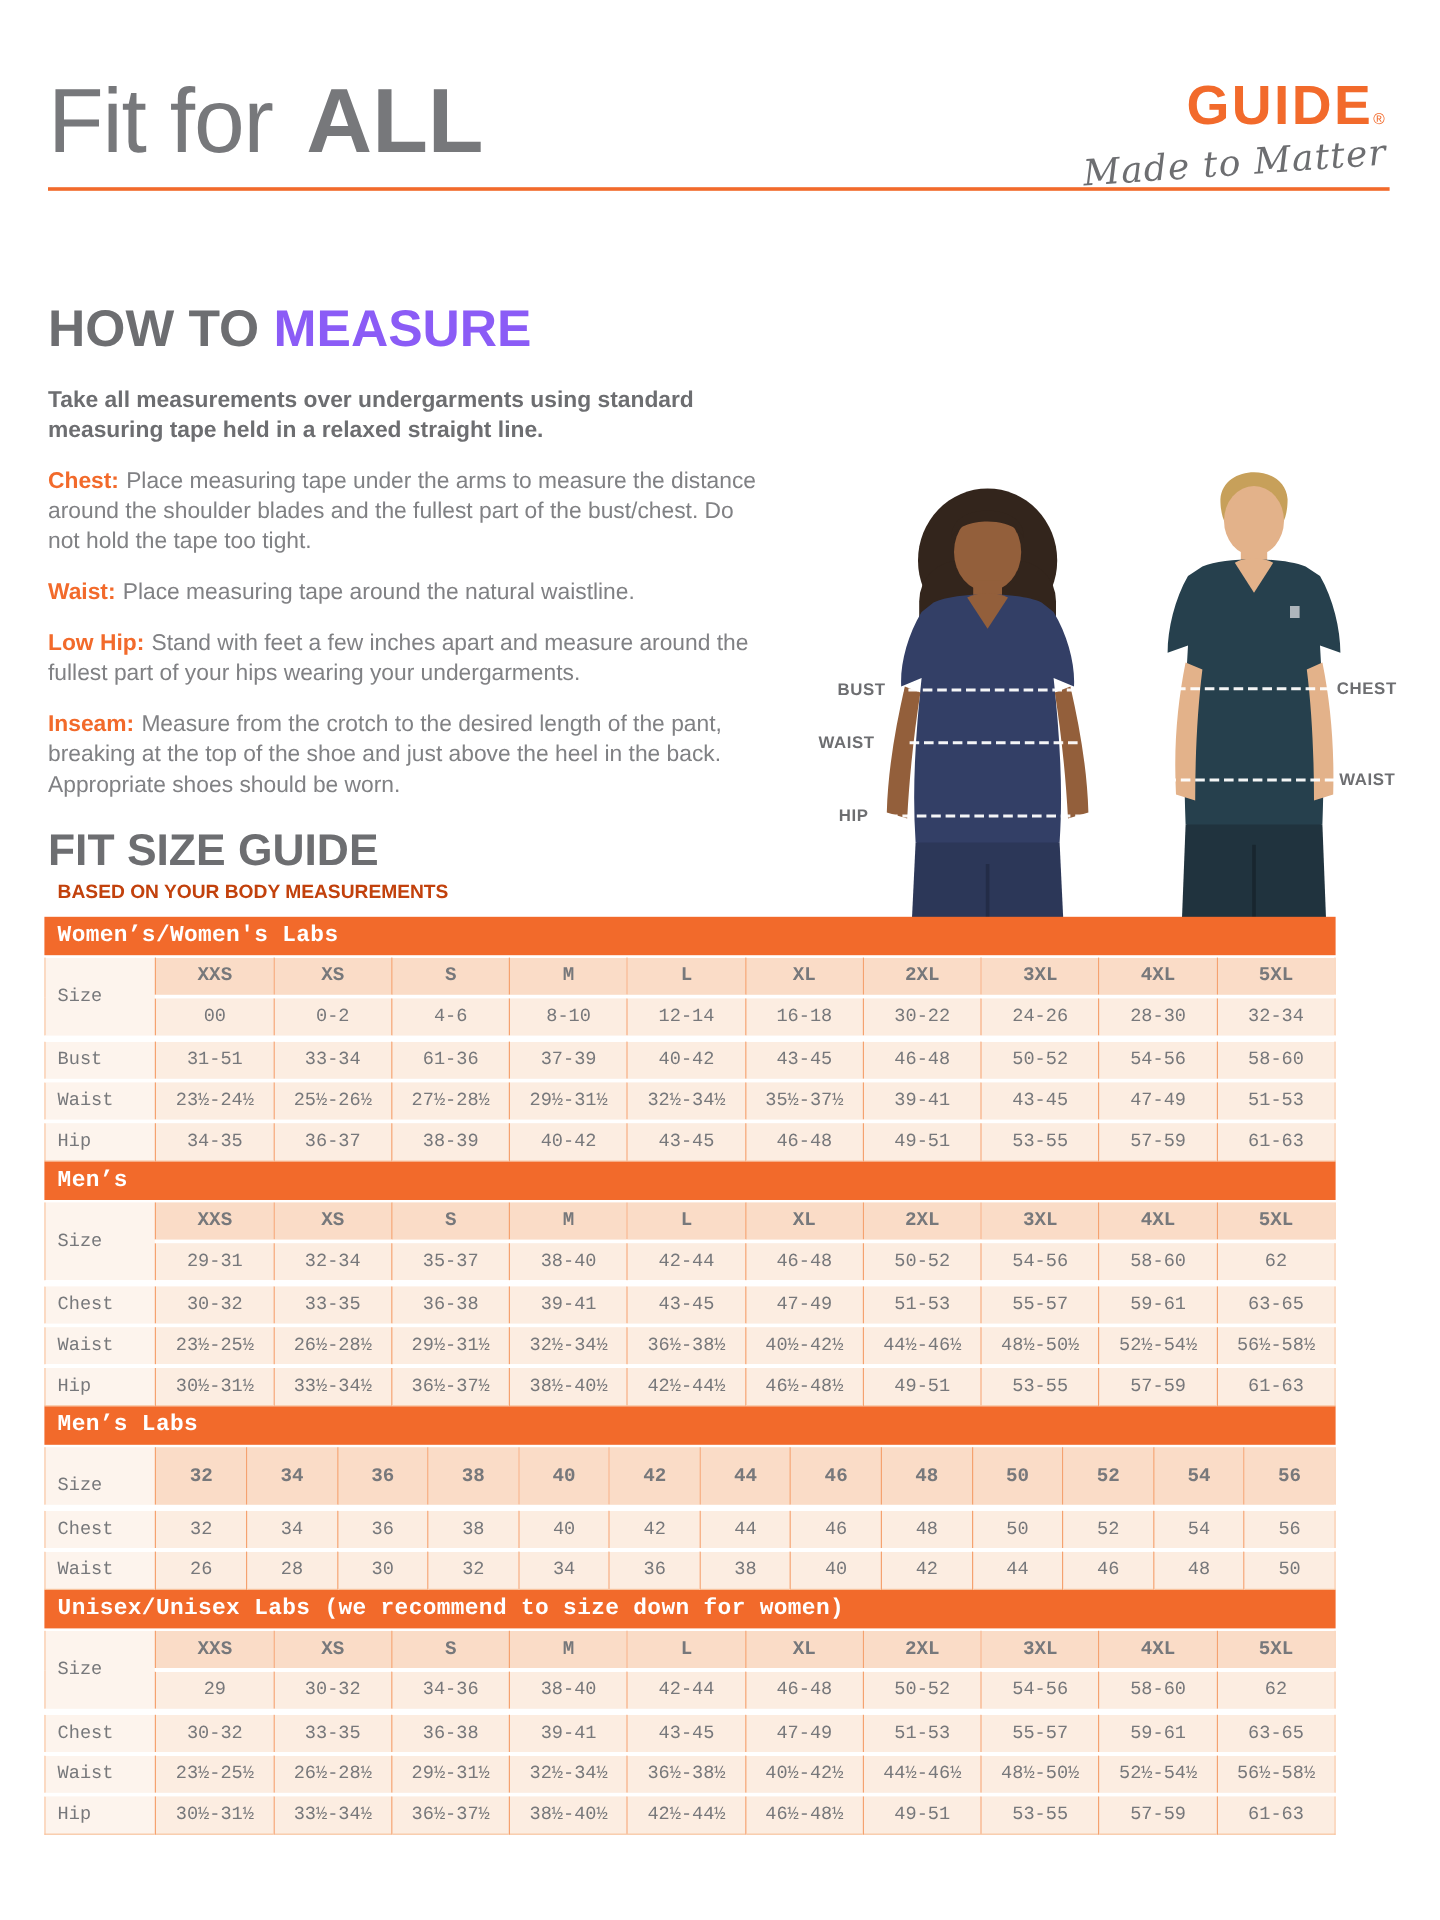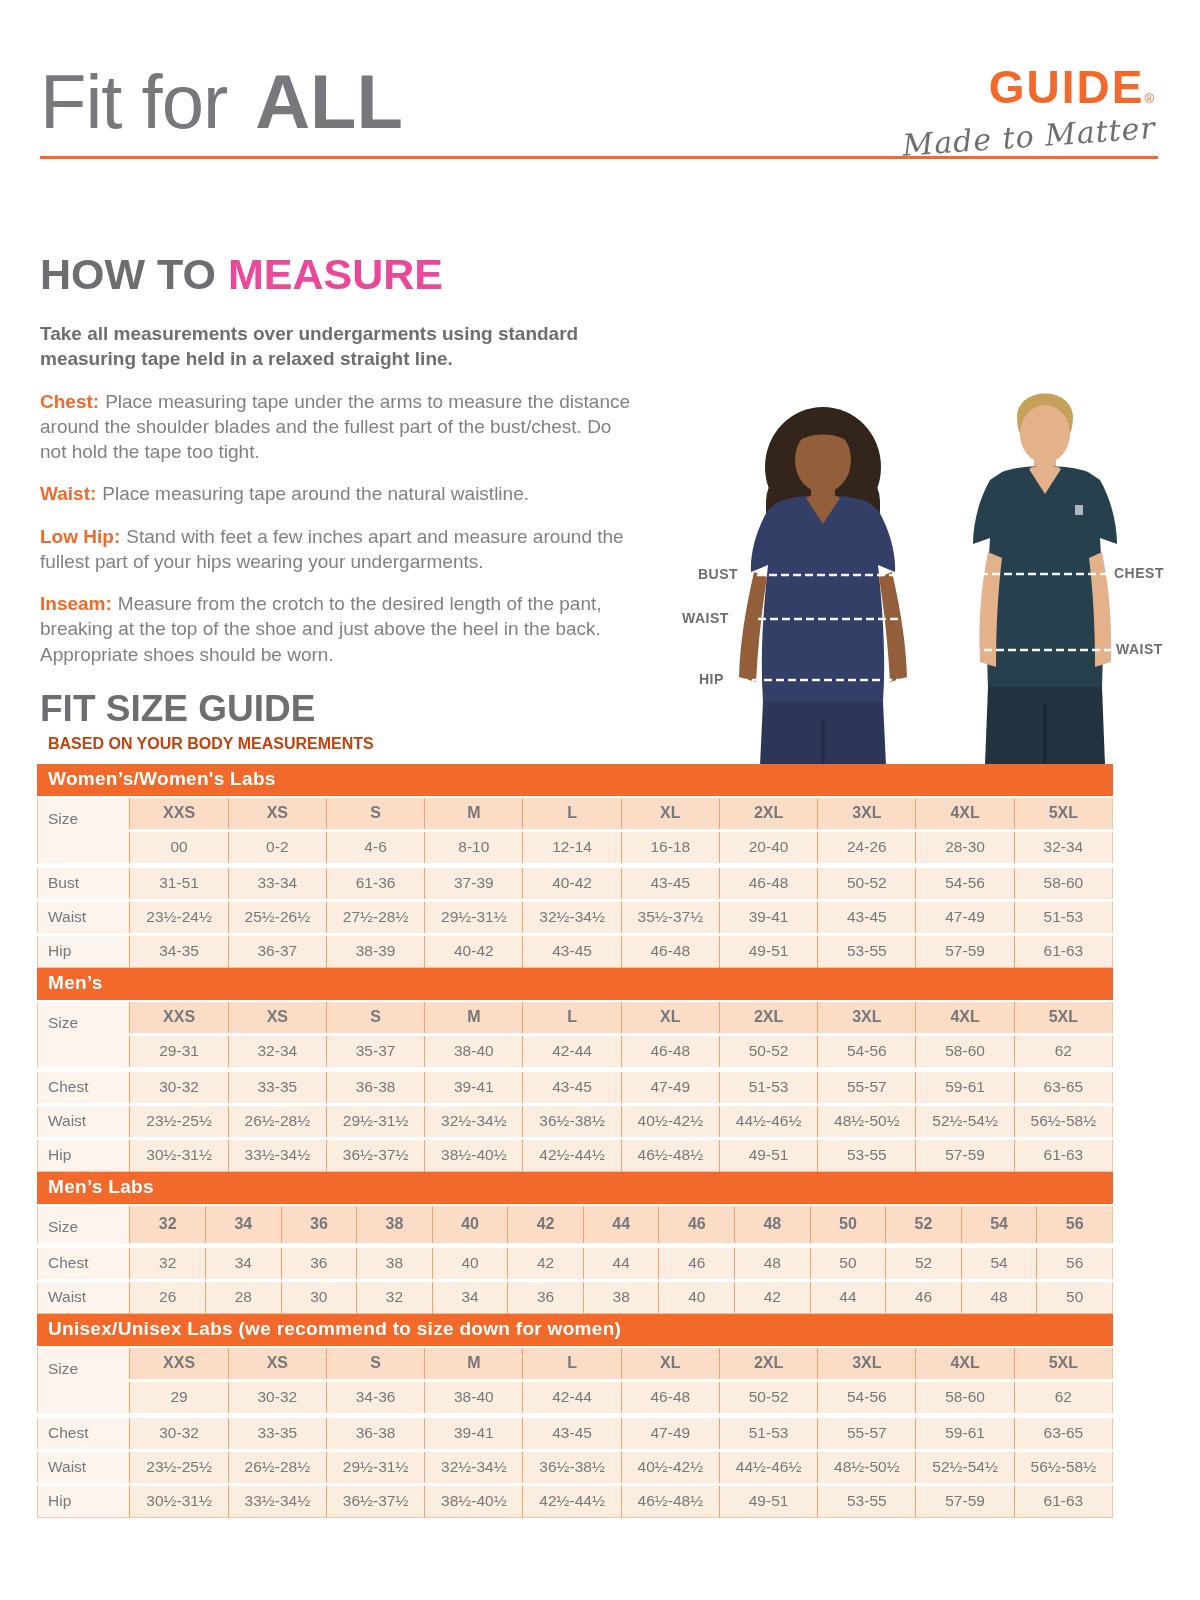--- a/index.html
+++ b/index.html
@@ -12,47 +12,47 @@
   .main-title .bold { font-weight:700; margin-left:28px; letter-spacing:0; }
   .logo-block { position:absolute; right:44px; top:64px; text-align:right; }
   .logo-brand { font-size:46px; font-weight:700; color:#F26A2B; letter-spacing:2px; line-height:1; }
   .logo-reg { font-size:13px; color:#F26A2B; vertical-align:baseline; font-weight:400; }
   .logo-tagline { font-family:"DejaVu Serif", serif; font-style:italic; font-size:30px; color:#6D6E71; transform:rotate(-4deg); transform-origin:right center; margin-top:0px; letter-spacing:1px; }
   .header-rule { position:absolute; left:40px; right:42px; top:156px; height:3px; background:#F26A2B; }
 
   
   .measure-col { position:absolute; left:40px; top:250px; width:600px; }
   .htm-title { font-size:43px; font-weight:700; color:#6D6E71; letter-spacing:0; }
-  .htm-title .accent { color:#ec4899; }
+  .htm-title .accent { color:#8b5cf6; }
   .htm-intro { margin-top:22px; font-size:19px; line-height:1.33; font-weight:700; color:#6D6E71; }
   .measure-item { margin-top:17px; font-size:19px; line-height:1.33; color:#808184; }
   .measure-item .mlab { color:#F26A2B; font-weight:700; margin-right:6px; }
 
   
   .models { position:absolute; left:650px; top:372px; width:550px; height:393px; }
   .models svg { position:absolute; left:0; top:0; }
   .mlabel { position:absolute; font-size:14px; font-weight:700; color:#6D6E71; letter-spacing:.5px; }
   .lbl-bust  { left:48px;  top:194px; }
   .lbl-waist { left:32px;  top:238px; }
   .lbl-hip   { left:49px;  top:299px; }
   .lbl-chest { left:464px; top:193px; }
   .lbl-waist2{ left:466px; top:269px; }
 
   
   .guide-title { position:absolute; left:40px; top:688px; font-size:37px; font-weight:700; color:#6D6E71; }
   .guide-subtitle { position:absolute; left:48px; top:735px; font-size:16px; font-weight:700; color:#c2410c; }
 
-  .tables-wrap { position:absolute; left:37px; top:764px; width:1076px; }
+  .tables-wrap { position:absolute; left:37px; top:764px; width:1076px;font-family:Liberation Mono, monospace; }
   .tblsec { margin:0; }
   .banner { background:#F26A2B; color:#fff; font-weight:700; font-size:19px; padding:4px 0 6px 11px; letter-spacing:.3px; }
   .tblsec table { width:100%; border-collapse:collapse; table-layout:fixed; margin-top:2px; border:1px solid #F8C29C; border-top:none; }
   .tblsec td { border-left:1px solid #F5A26F; border-top:3px solid #fff; background:#FCEDE1; color:#77787B; text-align:center; font-size:15.5px; padding:6px 2px 7px; overflow:hidden; white-space:nowrap; }
   .tblsec tr:first-child td { border-top:none; }
   .tblsec td.lbl { background:#FDF4ED; text-align:left; padding-left:10px; border-left:none; }
-  .tblsec td.hdl { vertical-align:top; padding-top:12px; }
+  .tblsec td.hdl { vertical-align:top; padding-top:23px; }
   .tblsec td.hd { background:#FADCC7; font-weight:700; font-size:16px; }
   .tblsec tr.firstdata td { border-top:5px solid #fff; }
 </style>
 </head>
 <body>
 
 <div class="page">
 
   <div class="main-title"><span class="light">Fit for</span><span class="bold">ALL</span></div>
 
@@ -151,21 +151,21 @@
               <td class="hd">4XL</td>
               <td class="hd">5XL</td>
             </tr>
             <tr>
               <td class="num">00</td>
               <td class="num">0-2</td>
               <td class="num">4-6</td>
               <td class="num">8-10</td>
               <td class="num">12-14</td>
               <td class="num">16-18</td>
-              <td class="num">20-40</td>
+              <td class="num">30-22</td>
               <td class="num">24-26</td>
               <td class="num">28-30</td>
               <td class="num">32-34</td>
             </tr>
             <tr class="firstdata">
               <td class="lbl">Bust</td>
               <td>31-51</td>
               <td>33-34</td>
               <td>61-36</td>
               <td>37-39</td>

